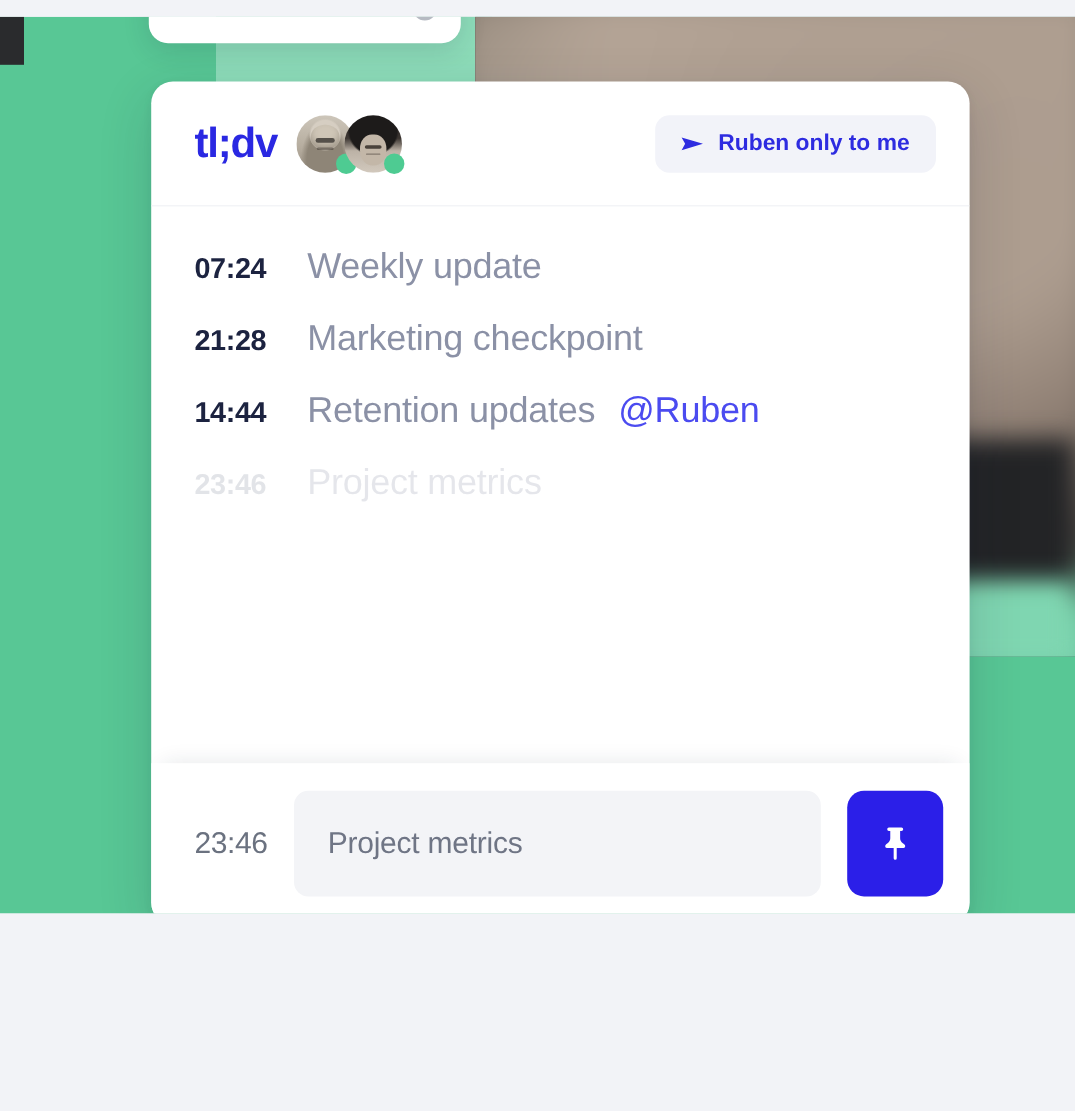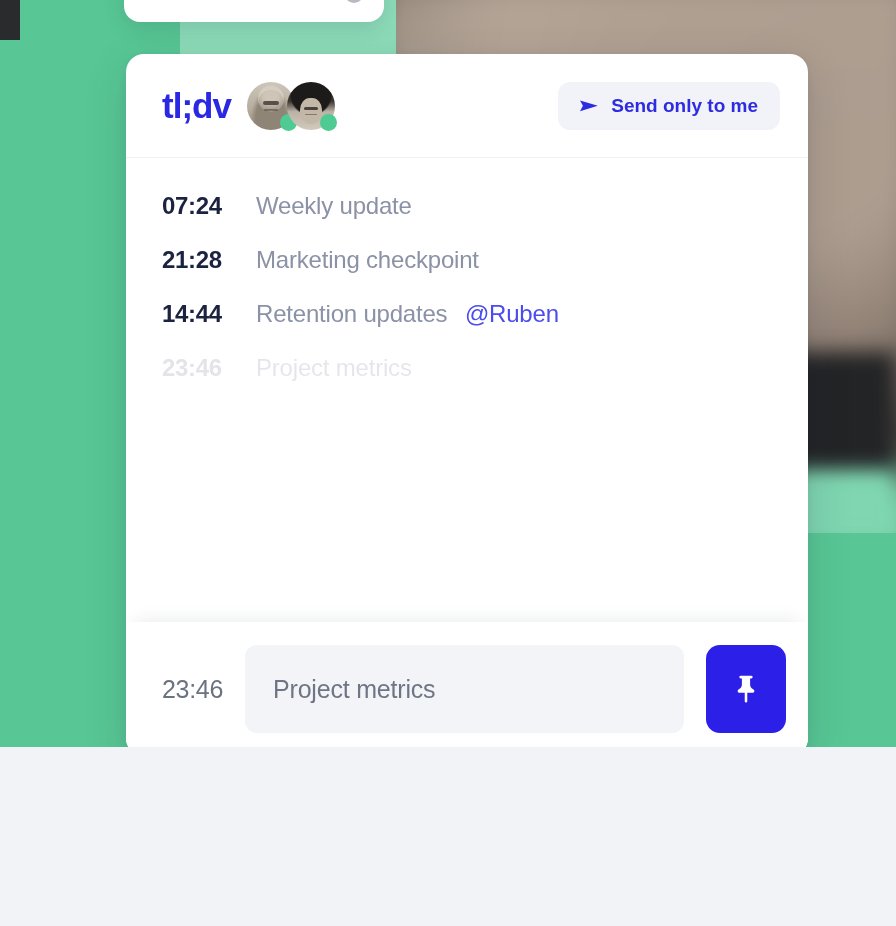--- a/index.html
+++ b/index.html
@@ -11,21 +11,21 @@
     height: 926px;
     background: #f2f3f7;
     font-family: "Liberation Sans", sans-serif;
     overflow: hidden;
     position: relative;
   }
 
   
   #stage {
     position: absolute;
-    left: 0; top: 0;
+    left: 0; top: 14px;
     width: 896px;
     height: 747px;
     overflow: hidden;
   }
 
   
   .page-backdrop {
     position: absolute;
     left: 0; top: 0;
     width: 896px; height: 926px;
@@ -292,21 +292,21 @@
   }
   .ts-row:last-child { margin-bottom: 0; }
   .ts-time {
     font-size: 24px;
     font-weight: bold;
     color: #1c2340;
     min-width: 84px;
     letter-spacing: -0.3px;
   }
   .ts-text {
-    font-size: 24px;
+    font-size: 30px;
     color: #8b91a6;
     letter-spacing: -0.2px;
   }
   .ts-mention {
     color: #4b4bf0;
     margin-left: 11px;
   }
   .ts-row.ghost {
     opacity: 0.22;
     filter: blur(0.4px);
@@ -402,21 +402,21 @@
           </div>
         </div>
       </div>
 
       <button class="send-btn">
         <span class="send-icon">
           <svg viewBox="0 0 24 24" width="22" height="22" aria-hidden="true">
             <path d="M2.2 6.1 L21.6 11.8 L2.2 17.6 L5.4 11.8 Z" fill="#2e2ce0"></path>
           </svg>
         </span>
-        <span class="send-label">Send only to me</span>
+        <span class="send-label">Ruben only to me</span>
       </button>
     </div>
 
     <div class="card-body">
 
       <div class="ts-row">
         <span class="ts-time">07:24</span>
         <span class="ts-text">Weekly update</span>
       </div>
 

